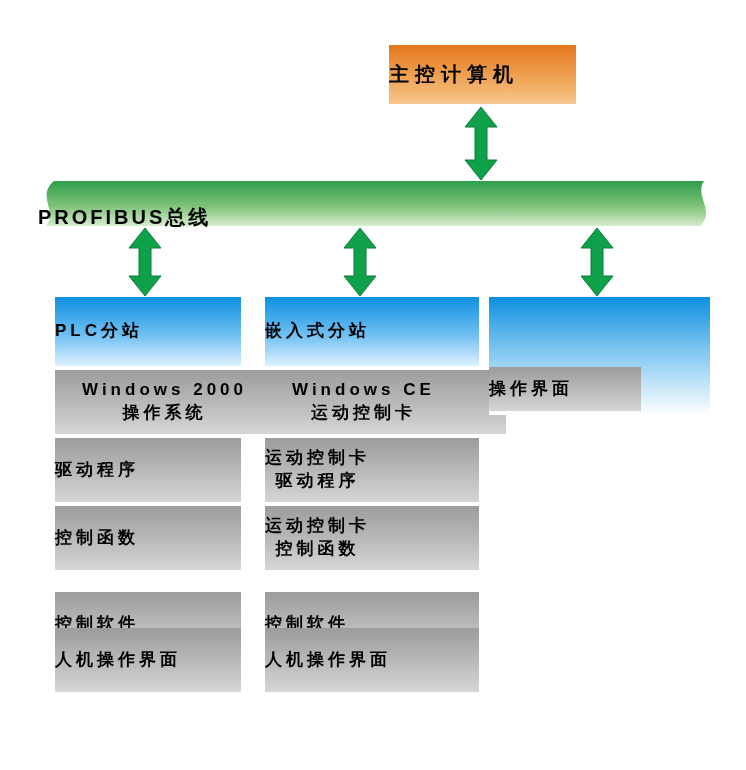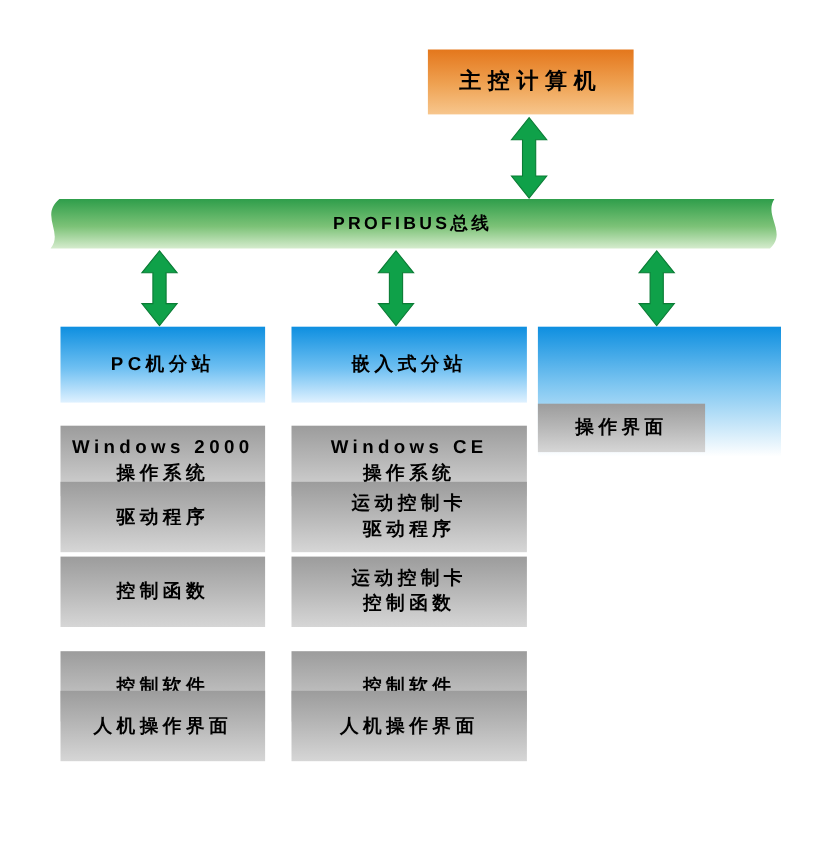--- a/index.html
+++ b/index.html
@@ -7,48 +7,48 @@
     position:relative;
     width:746px;height:770px;
     background:#ffffff;
     font-family:"Liberation Sans", sans-serif;
     color:#000;
     overflow:hidden;
   }
   .shapes{position:absolute;left:0;top:0;width:746px;height:770px;}
   .box{
     position:absolute;
-    display:flex;align-items:center;justify-content:center;
+    display:flex;align-items:center;justify-content:flex-start;
     text-align:center;
     font-weight:bold;
     white-space:pre-line;
     line-height:1.35;
     letter-spacing:4px;
     font-size:17px;
   }
   .master{
     left:389px;top:45px;width:187px;height:59px;
     background:linear-gradient(180deg,#e4771c 0%,#efa354 55%,#f7c68d 100%);
     font-size:20px;letter-spacing:6px;
   }
   .bus-label{
-    left:38px;top:181px;width:674px;height:45px;
+    left:38px;top:195px;width:674px;height:45px;
     background:transparent;
-    font-size:16px;letter-spacing:3px;
+    font-size:20px;letter-spacing:3px;
   }
   .blue{
     background:linear-gradient(180deg,#0e8fe0 0%,#6fc0f2 55%,#dff1ff 100%);
   }
   .gray{
     background:linear-gradient(180deg,#9c9c9c 0%,#b8b8b8 50%,#d6d6d6 100%);
   }
   .col1{left:55px;width:186px;}
   .col2{left:265px;width:214px;}
   .header{top:297px;height:69px;}
-  .r1{top:387px;height:64px;}
+  .r1{top:370px;height:64px;padding-left:27px;}
   .r2{top:438px;height:64px;}
   .r3{top:506px;height:64px;}
   .r4{top:592px;height:64px;}
   .r5{top:628px;height:64px;}
   .plc-box{
     left:489px;top:297px;width:221px;height:118px;
     background:linear-gradient(180deg,#0e8fe0 0%,#7ec6f1 45%,#ffffff 100%);
   }
   .plc-label{
     left:489px;top:303px;width:221px;height:48px;
@@ -81,31 +81,31 @@
     <polygon points="360,228 376,248 366,248 366,276 376,276 360,296 344,276 354,276 354,248 344,248" fill="#0fa149" stroke="#0a7c35" stroke-width="1"></polygon>
     <polygon points="597,228 613,248 603,248 603,276 613,276 597,296 581,276 591,276 591,248 581,248" fill="#0fa149" stroke="#0a7c35" stroke-width="1"></polygon>
   </svg>
 
   <div class="box master">
     <span>主控计算机</span>
   </div>
 
   <div class="box bus-label">PROFIBUS总线</div>
 
-  <div class="box blue col1 header">PC机分站</div>
+  <div class="box blue col1 header">PLC分站</div>
   <div class="box gray col1 r1">Windows 2000
 操作系统</div>
   <div class="box gray col1 r2">驱动程序</div>
   <div class="box gray col1 r3">控制函数</div>
   <div class="box gray col1 r4">控制软件</div>
   <div class="box gray col1 r5">人机操作界面</div>
 
   <div class="box blue col2 header">嵌入式分站</div>
   <div class="box gray col2 r1">Windows CE
-操作系统</div>
+运动控制卡</div>
   <div class="box gray col2 r2">运动控制卡
 驱动程序</div>
   <div class="box gray col2 r3">运动控制卡
 控制函数</div>
   <div class="box gray col2 r4">控制软件</div>
   <div class="box gray col2 r5">人机操作界面</div>
 
   <div class="box plc-box"></div>
   <div class="box gray plc-ui">操作界面</div>
 

